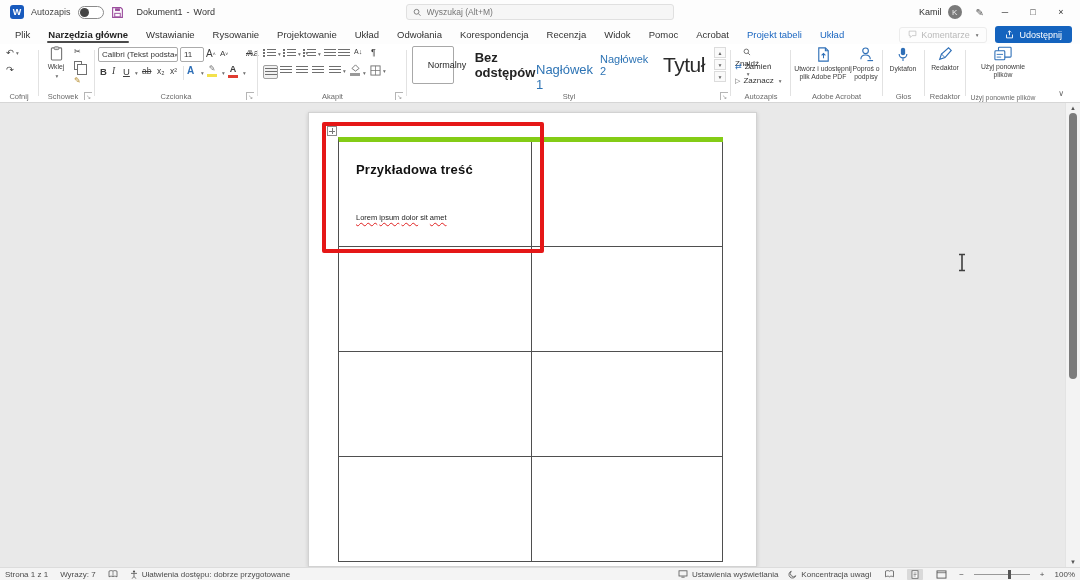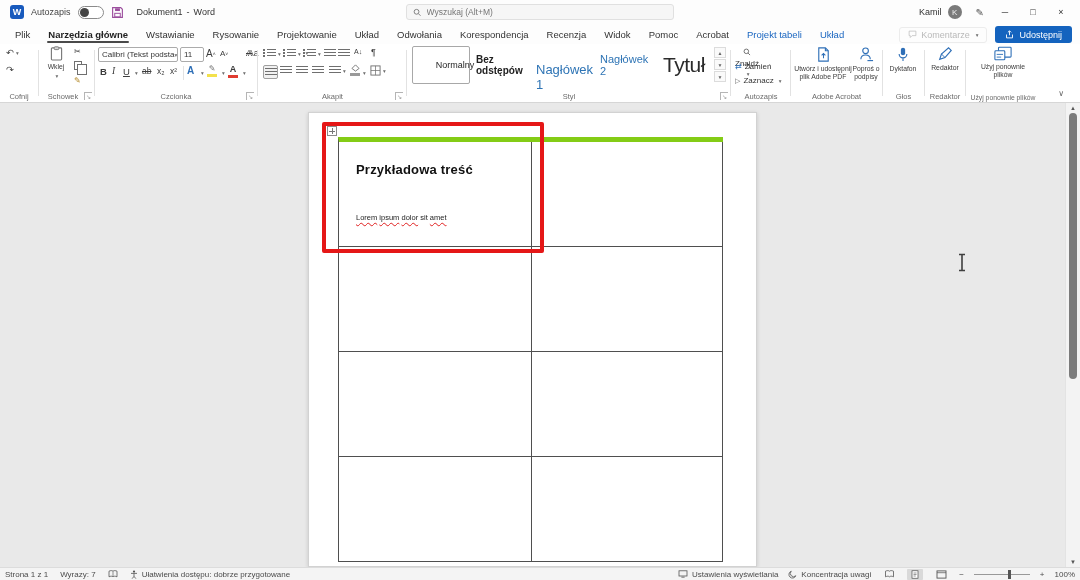--- a/index.html
+++ b/index.html
@@ -52,21 +52,21 @@
   .ic-lines { width:13px; height:10px;
     background:
       repeating-linear-gradient(to bottom,#6f6f6f 0 1px,transparent 1px 3.2px) 4px 0/9px 10px no-repeat,
       repeating-linear-gradient(to bottom,#6f6f6f 0 1.6px,transparent 1.6px 3.2px) 0 0/2px 10px no-repeat; }
   .ic-align { width:12px; height:9px; background:repeating-linear-gradient(to bottom,#6f6f6f 0 1px,transparent 1px 3px); }
   .active-box { border:1px solid #9f9f9f; background:#f1f1f1; border-radius:2px; }
   .ic-copy { width:8px; height:9px; border:1px solid #6f6f6f; background:#fff; position:relative; }
   .ic-copy::before { content:""; position:absolute; left:2px; top:2px; width:8px; height:9px; border:1px solid #6f6f6f; background:#fff; }
   .style-item { position:absolute; top:2px; height:38px; display:flex; align-items:center; justify-content:center; }
   .style-normal { border:1px solid #a8a8a8; background:#fff; border-radius:2px; font-size:9px; }
-  .style-nospace { font-size:10px; color:#222; font-weight:bold; }
+  .style-nospace { font-size:13px; color:#222; font-weight:bold; }
   .style-h1 { font-size:13px; color:#2e74b5;margin-top:12px; }
   .style-h2 { font-size:11px; color:#2e74b5; }
   .style-title { font-size:21px; color:#2b2b2b; font-weight:normal; letter-spacing:-0.5px; }
   .gal-scroll { position:absolute; top:3px; width:12px; display:flex; flex-direction:column; gap:1px; }
   .gal-scroll span { border:1px solid #dcdcdc; height:11px; font-size:5px; color:#666; display:flex; align-items:center; justify-content:center; background:#fafafa; }
   .ed-row { position:absolute; left:2px; display:flex; align-items:center; gap:3px; font-size:8px; color:#333; }
   .bigbtn { position:absolute; top:2px; display:flex; flex-direction:column; align-items:center; gap:2px; text-align:center; font-size:6.8px; color:#3c3c3c; line-height:7.5px; }
   .collapse-chevron { position:absolute; right:16px; bottom:4px; font-size:8px; color:#666; }
 
   
@@ -326,21 +326,21 @@
           <line x1="1" y1="6" x2="11" y2="6" stroke="#6f6f6f" stroke-width="0.8"></line>
         </svg>
         <span class="dd">▾</span>
       </div>
       <div class="g-label">Akapit</div>
       <div class="launcher" style="right:2px;">↘</div>
     </div>
     <div class="vsep" style="left:406px;"></div>
 
     <div class="grp" style="left:408px; width:322px;">
-      <div class="style-item style-normal" style="left:4px; width:58px;padding-left:28px;">
+      <div class="style-item style-normal" style="left:4px; width:42px;padding-left:28px;">
           <span>Normalny</span>
         </div>
       <div class="style-item style-nospace" style="left:68px; width:58px;">
           <span>Bez odstępów</span>
         </div>
       <div class="style-item style-h1" style="left:128px; width:62px;">
           <span>Nagłówek 1</span>
         </div>
       <div class="style-item style-h2" style="left:192px; width:54px;">
           <span>Nagłówek 2</span>

